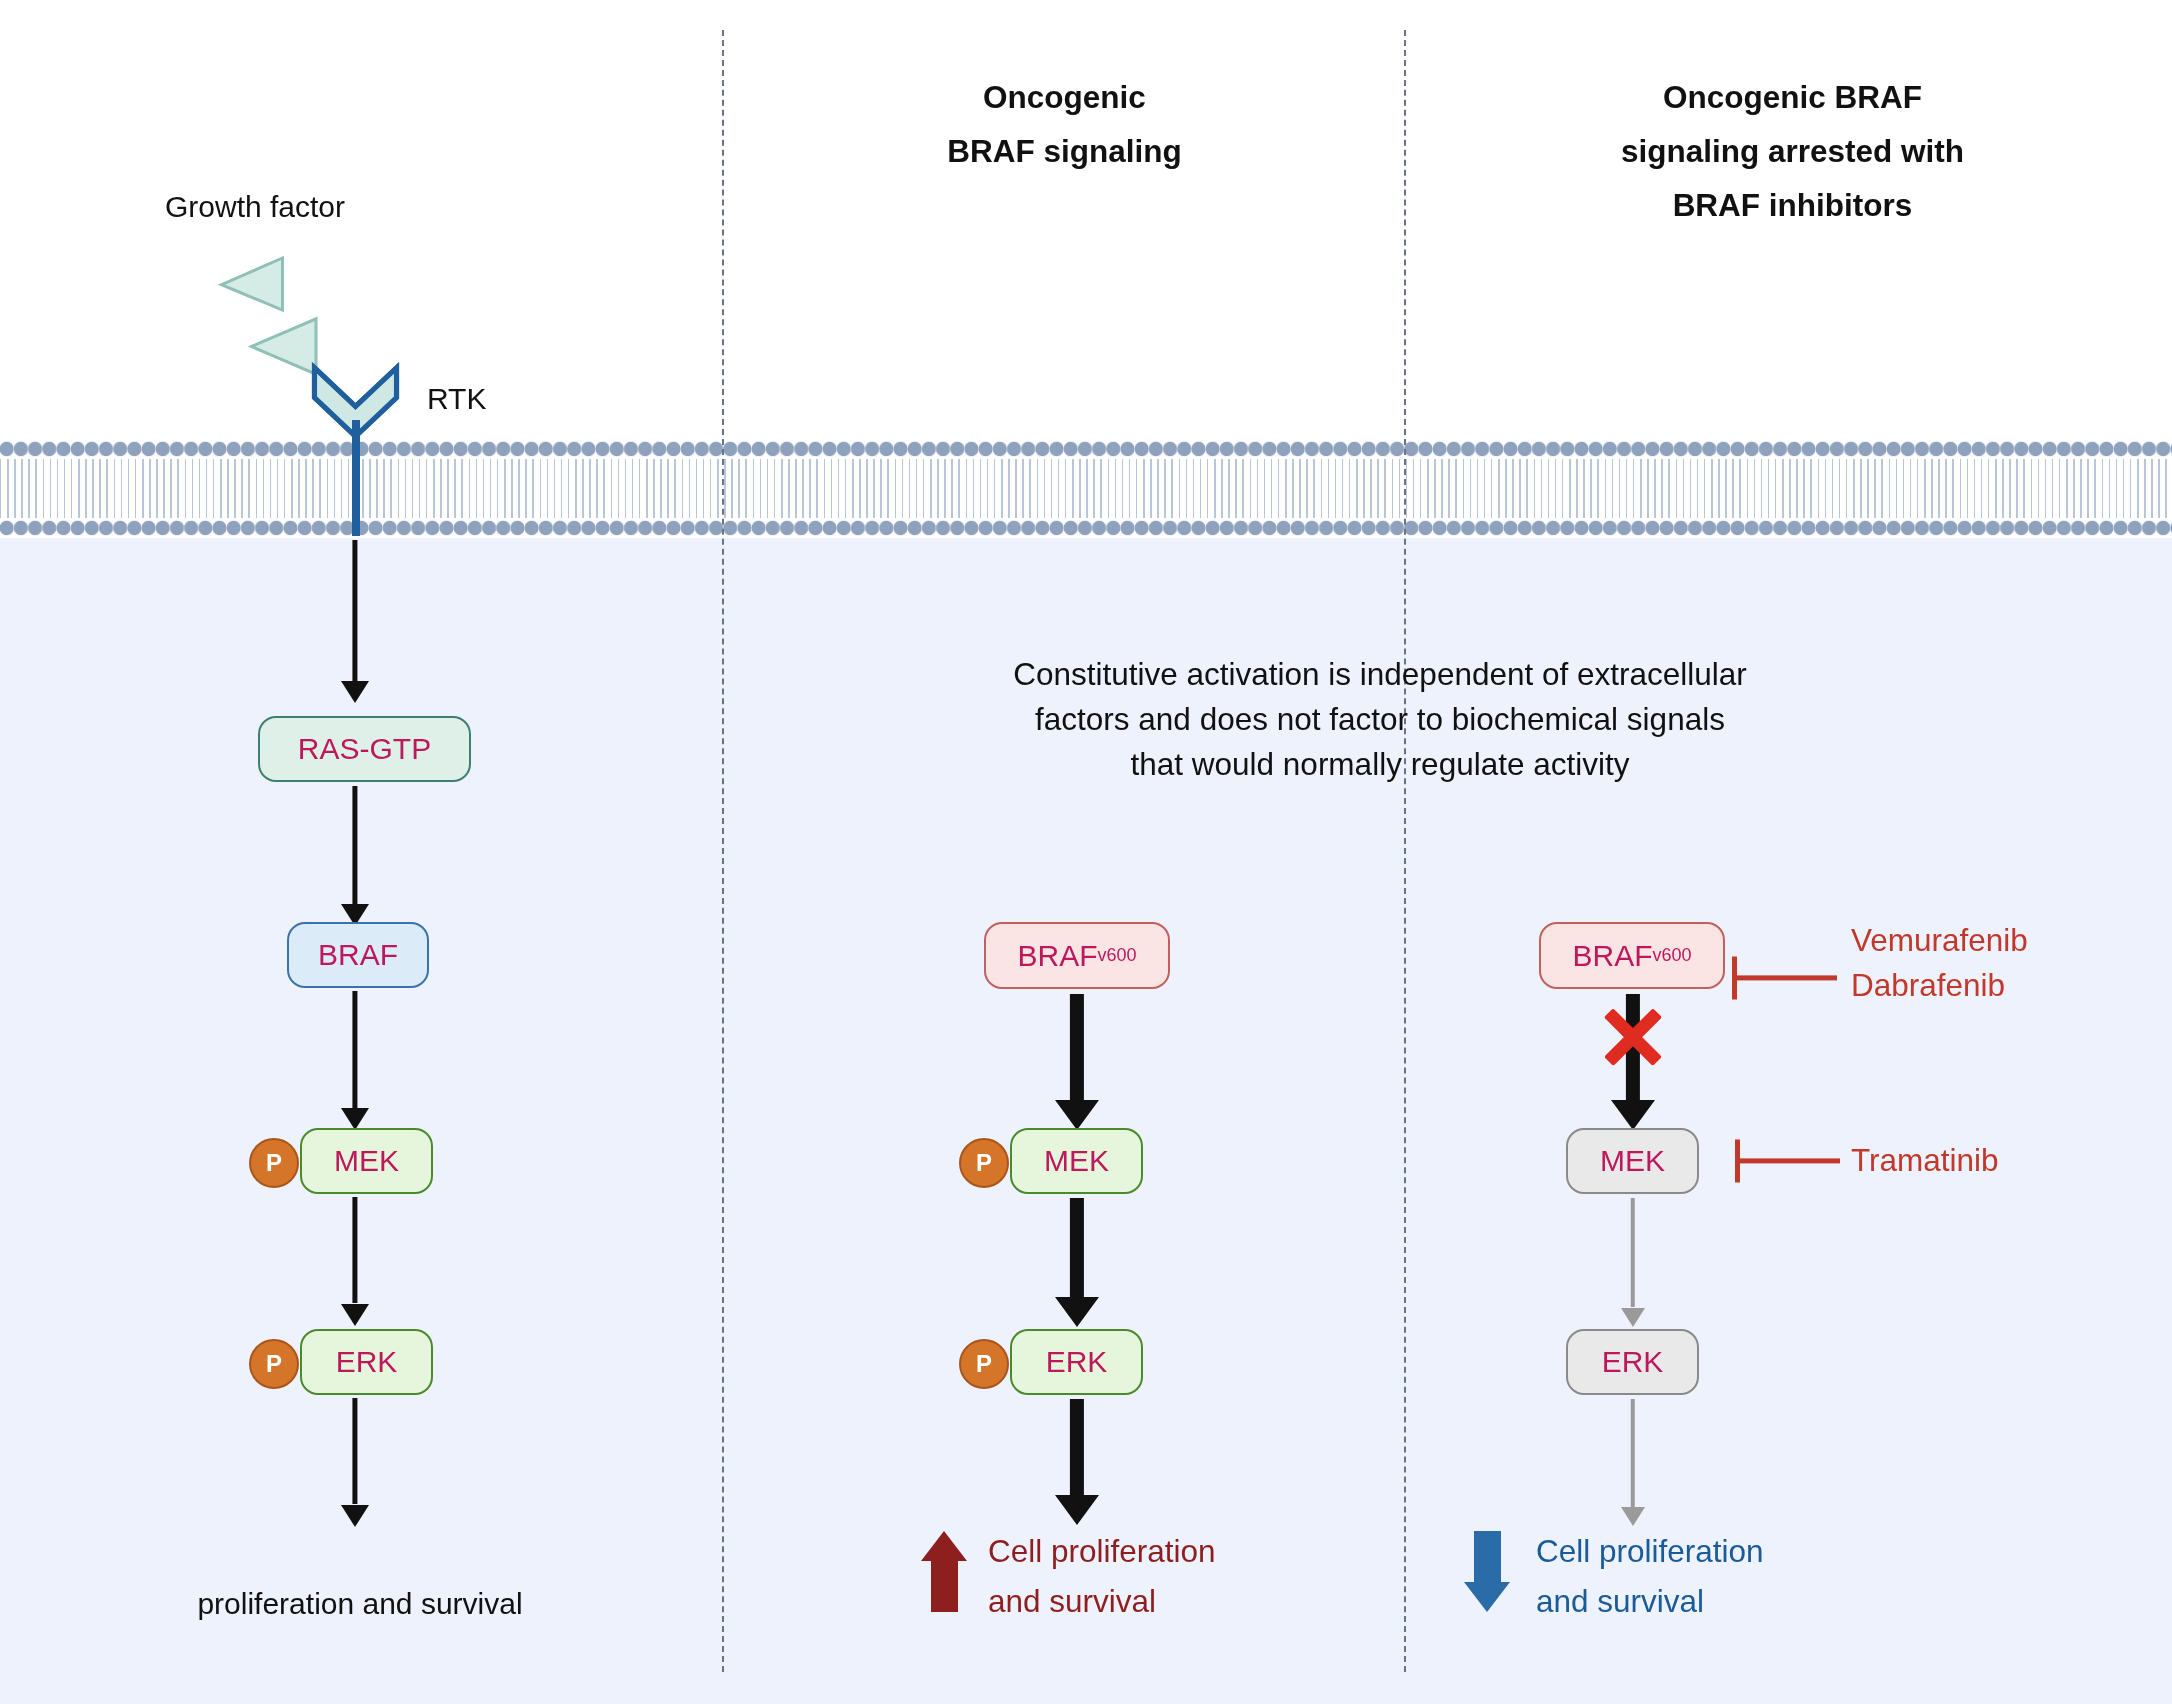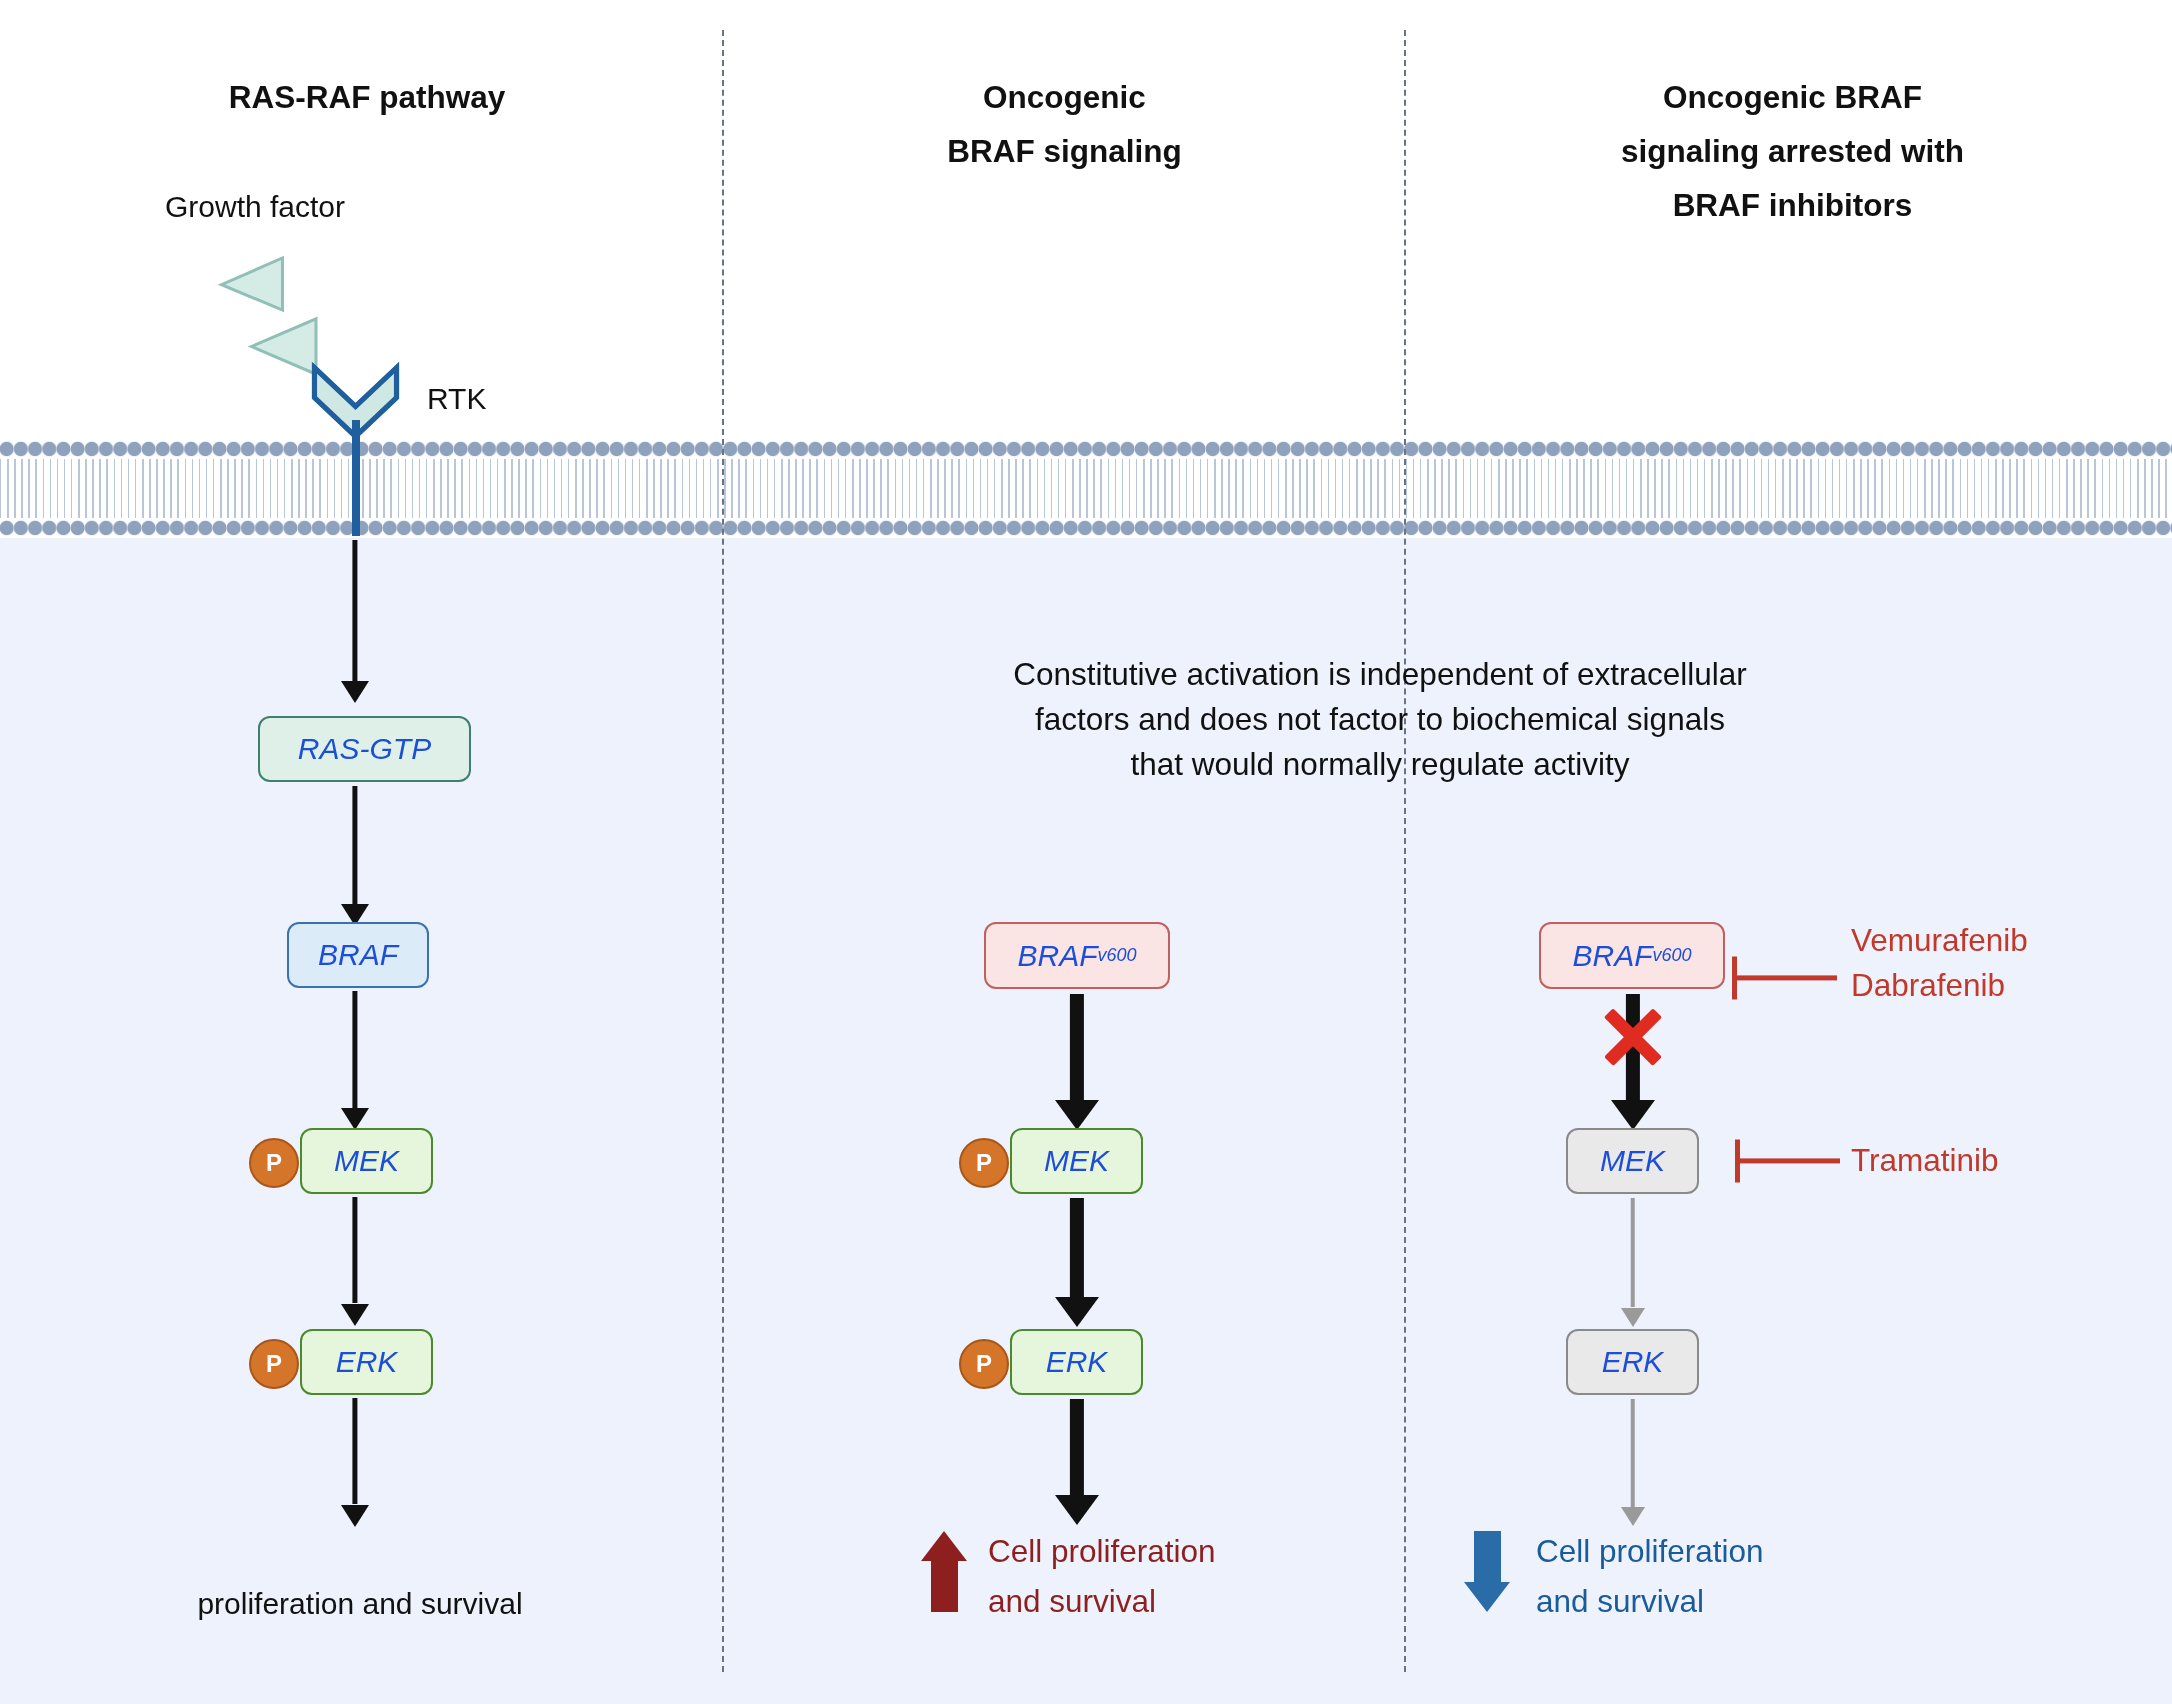--- a/index.html
+++ b/index.html
@@ -91,28 +91,27 @@
     font-size: 30px;
     color: #111;
     text-align: center;
     line-height: 1.3;
   }
 
   
   .node {
     position: absolute;
     box-sizing: border-box;
-    border-radius: 12px;
+    border-radius: 18px;
     display: flex;
     align-items: center;
     justify-content: center;
     font-size: 30px;
-    color: #1d4ed8;
+    color: #be185d;
     white-space: nowrap;
-    font-style: italic;
   }
   .node sup { font-size: 18px; vertical-align: super; }
   .node.ras   { background: #dff0e8; border: 2.2px solid #3f7f6d; }
   .node.braf  { background: #dcebf8; border: 2.2px solid #3a72ab; }
   .node.green { background: #e6f6dd; border: 2.2px solid #4a8a2c; }
   .node.pink  { background: #fbe4e4; border: 2.2px solid #c0605f; }
   .node.gray  { background: #e9e9e9; border: 2.2px solid #8a8a8a; }
 
   .pbadge {
     position: absolute;
@@ -262,21 +261,20 @@
     </div>
     <div class="row bot">
       <div class="tails"></div>
       <div class="heads"></div>
     </div>
   </div>
 
   <div class="vdash c1"></div>
   <div class="vdash c2"></div>
 
-  <div class="col-title" style="left:97px; top:78px; width:540px;">RAS-RAF pathway</div>
 
   <div class="plain-label" style="left:75px; top:187px; width:360px;">Growth factor</div>
 
   <div class="ligand" style="left:217px; top:255px;">
     <svg width="67" height="58" viewBox="0 0 90 78">
       <polygon points="88,4 88,74 6,40" fill="#d4ebe6" stroke="#8fbfb7" stroke-width="4"></polygon>
     </svg>
   </div>
   <div class="ligand" style="left:247px; top:315px;">
     <svg width="72" height="63" viewBox="0 0 96 84">

